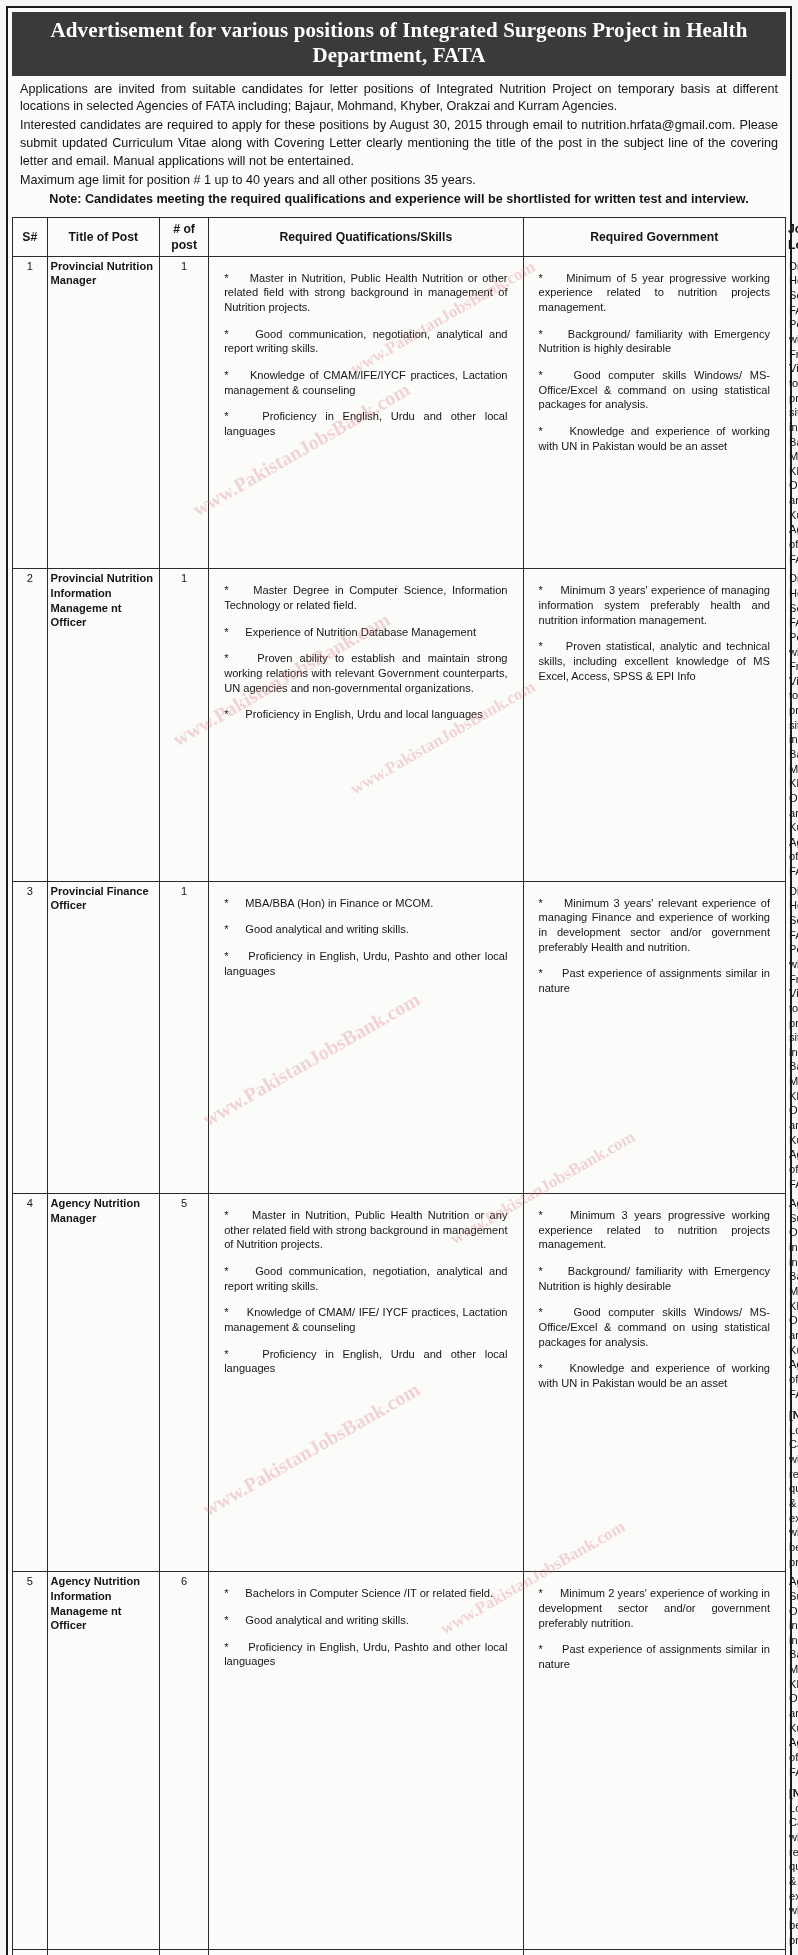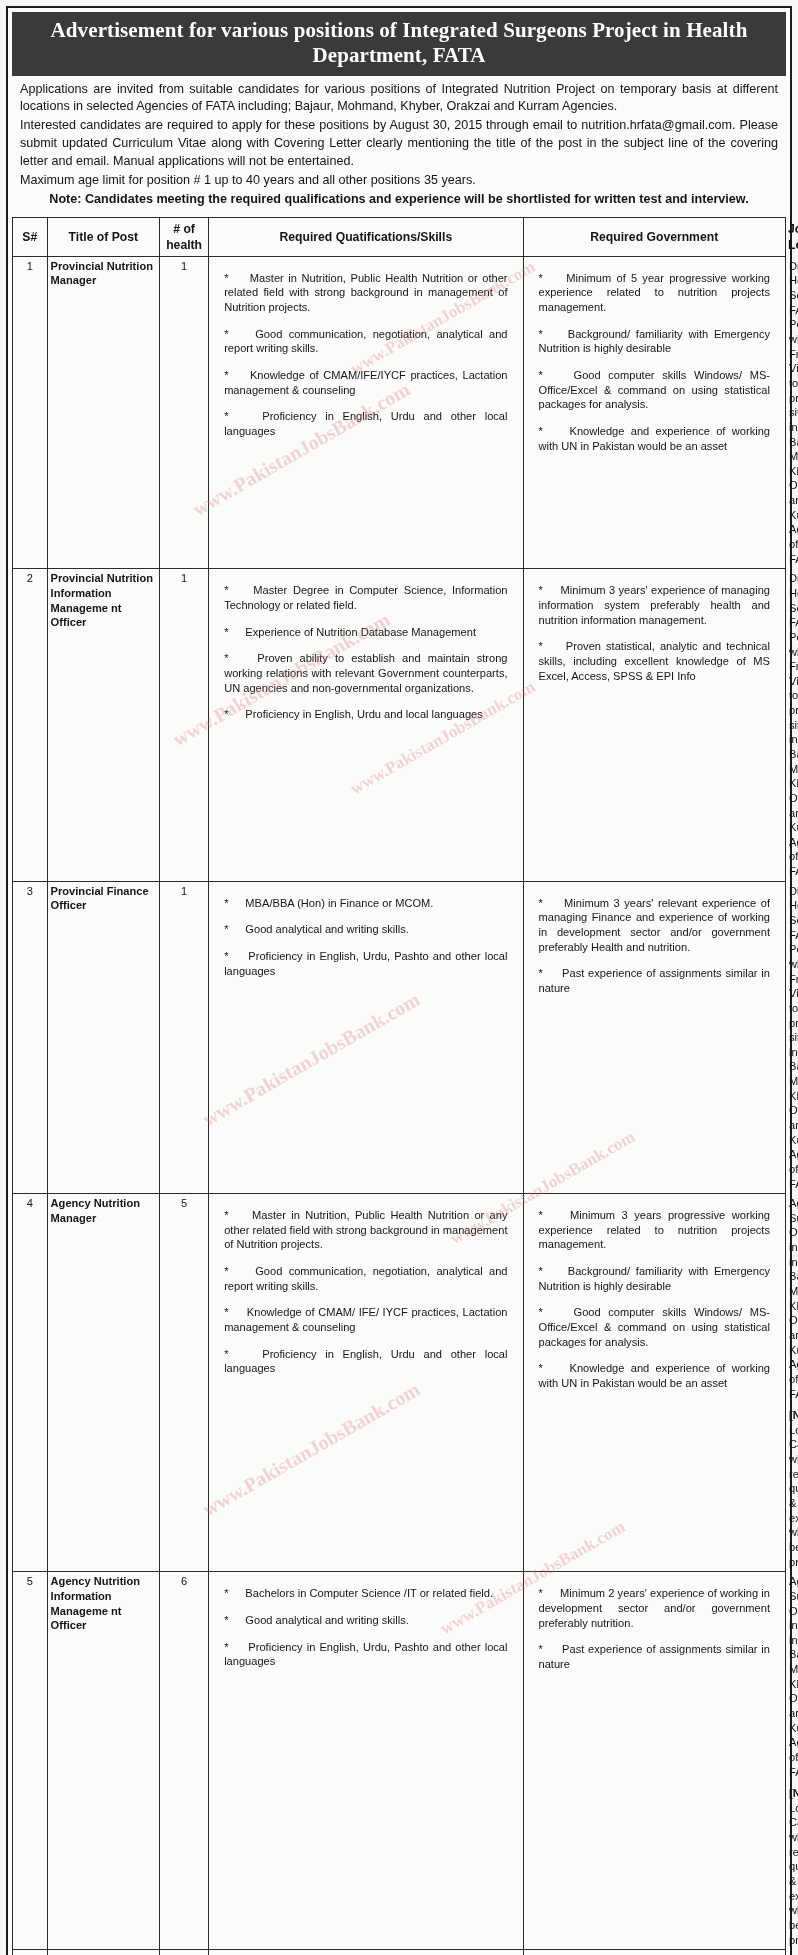--- a/index.html
+++ b/index.html
@@ -110,40 +110,40 @@
 </style>
 </head>
 <body>
 
 <div class="page">
   <div class="outer-frame relwrap">
 
     <div class="title-banner">Advertisement for various positions of Integrated Surgeons Project in Health Department, FATA</div>
 
     <div class="intro">
-      <p>Applications are invited from suitable candidates for various positions of Integrated Nutrition Project on temporary basis at different locations in selected Agencies of FATA including; Bajaur, Mohmand, Khyber, Orakzai and Kurram Agencies.</p>
+      <p>Applications are invited from suitable candidates for letter positions of Integrated Nutrition Project on temporary basis at different locations in selected Agencies of FATA including; Bajaur, Mohmand, Khyber, Orakzai and Kurram Agencies.</p>
       <p>Interested candidates are required to apply for these positions by August 30, 2015 through email to nutrition.hrfata@gmail.com. Please submit updated Curriculum Vitae along with Covering Letter clearly mentioning the title of the post in the subject line of the covering letter and email.  Manual applications will not be entertained.</p>
       <p>Maximum age limit for position # 1 up to 40 years and all other positions 35 years.</p>
       <p class="note">Note: Candidates meeting the required qualifications and experience will be shortlisted for written test and interview.</p>
     </div>
 
     <table class="jobs">
       <colgroup>
         <col class="c-sn">
           <col class="c-title">
           <col class="c-posts">
         <col class="c-qual">
           <col class="c-exp">
           <col class="c-loc">
       </colgroup>
       <thead>
         <tr>
           <th>S#</th>
           <th>Title of Post</th>
-          <th># of health</th>
+          <th># of post</th>
           <th>Required Quatifications/Skills</th>
           <th>Required Government</th>
           <th>Job Location</th>
         </tr>
       </thead>
       <tbody id="jobs-body">
           <tr>
             <td class="sn">1</td>
             <td class="title">Provincial Nutrition Manager</td>
             <td class="posts">1</td>

